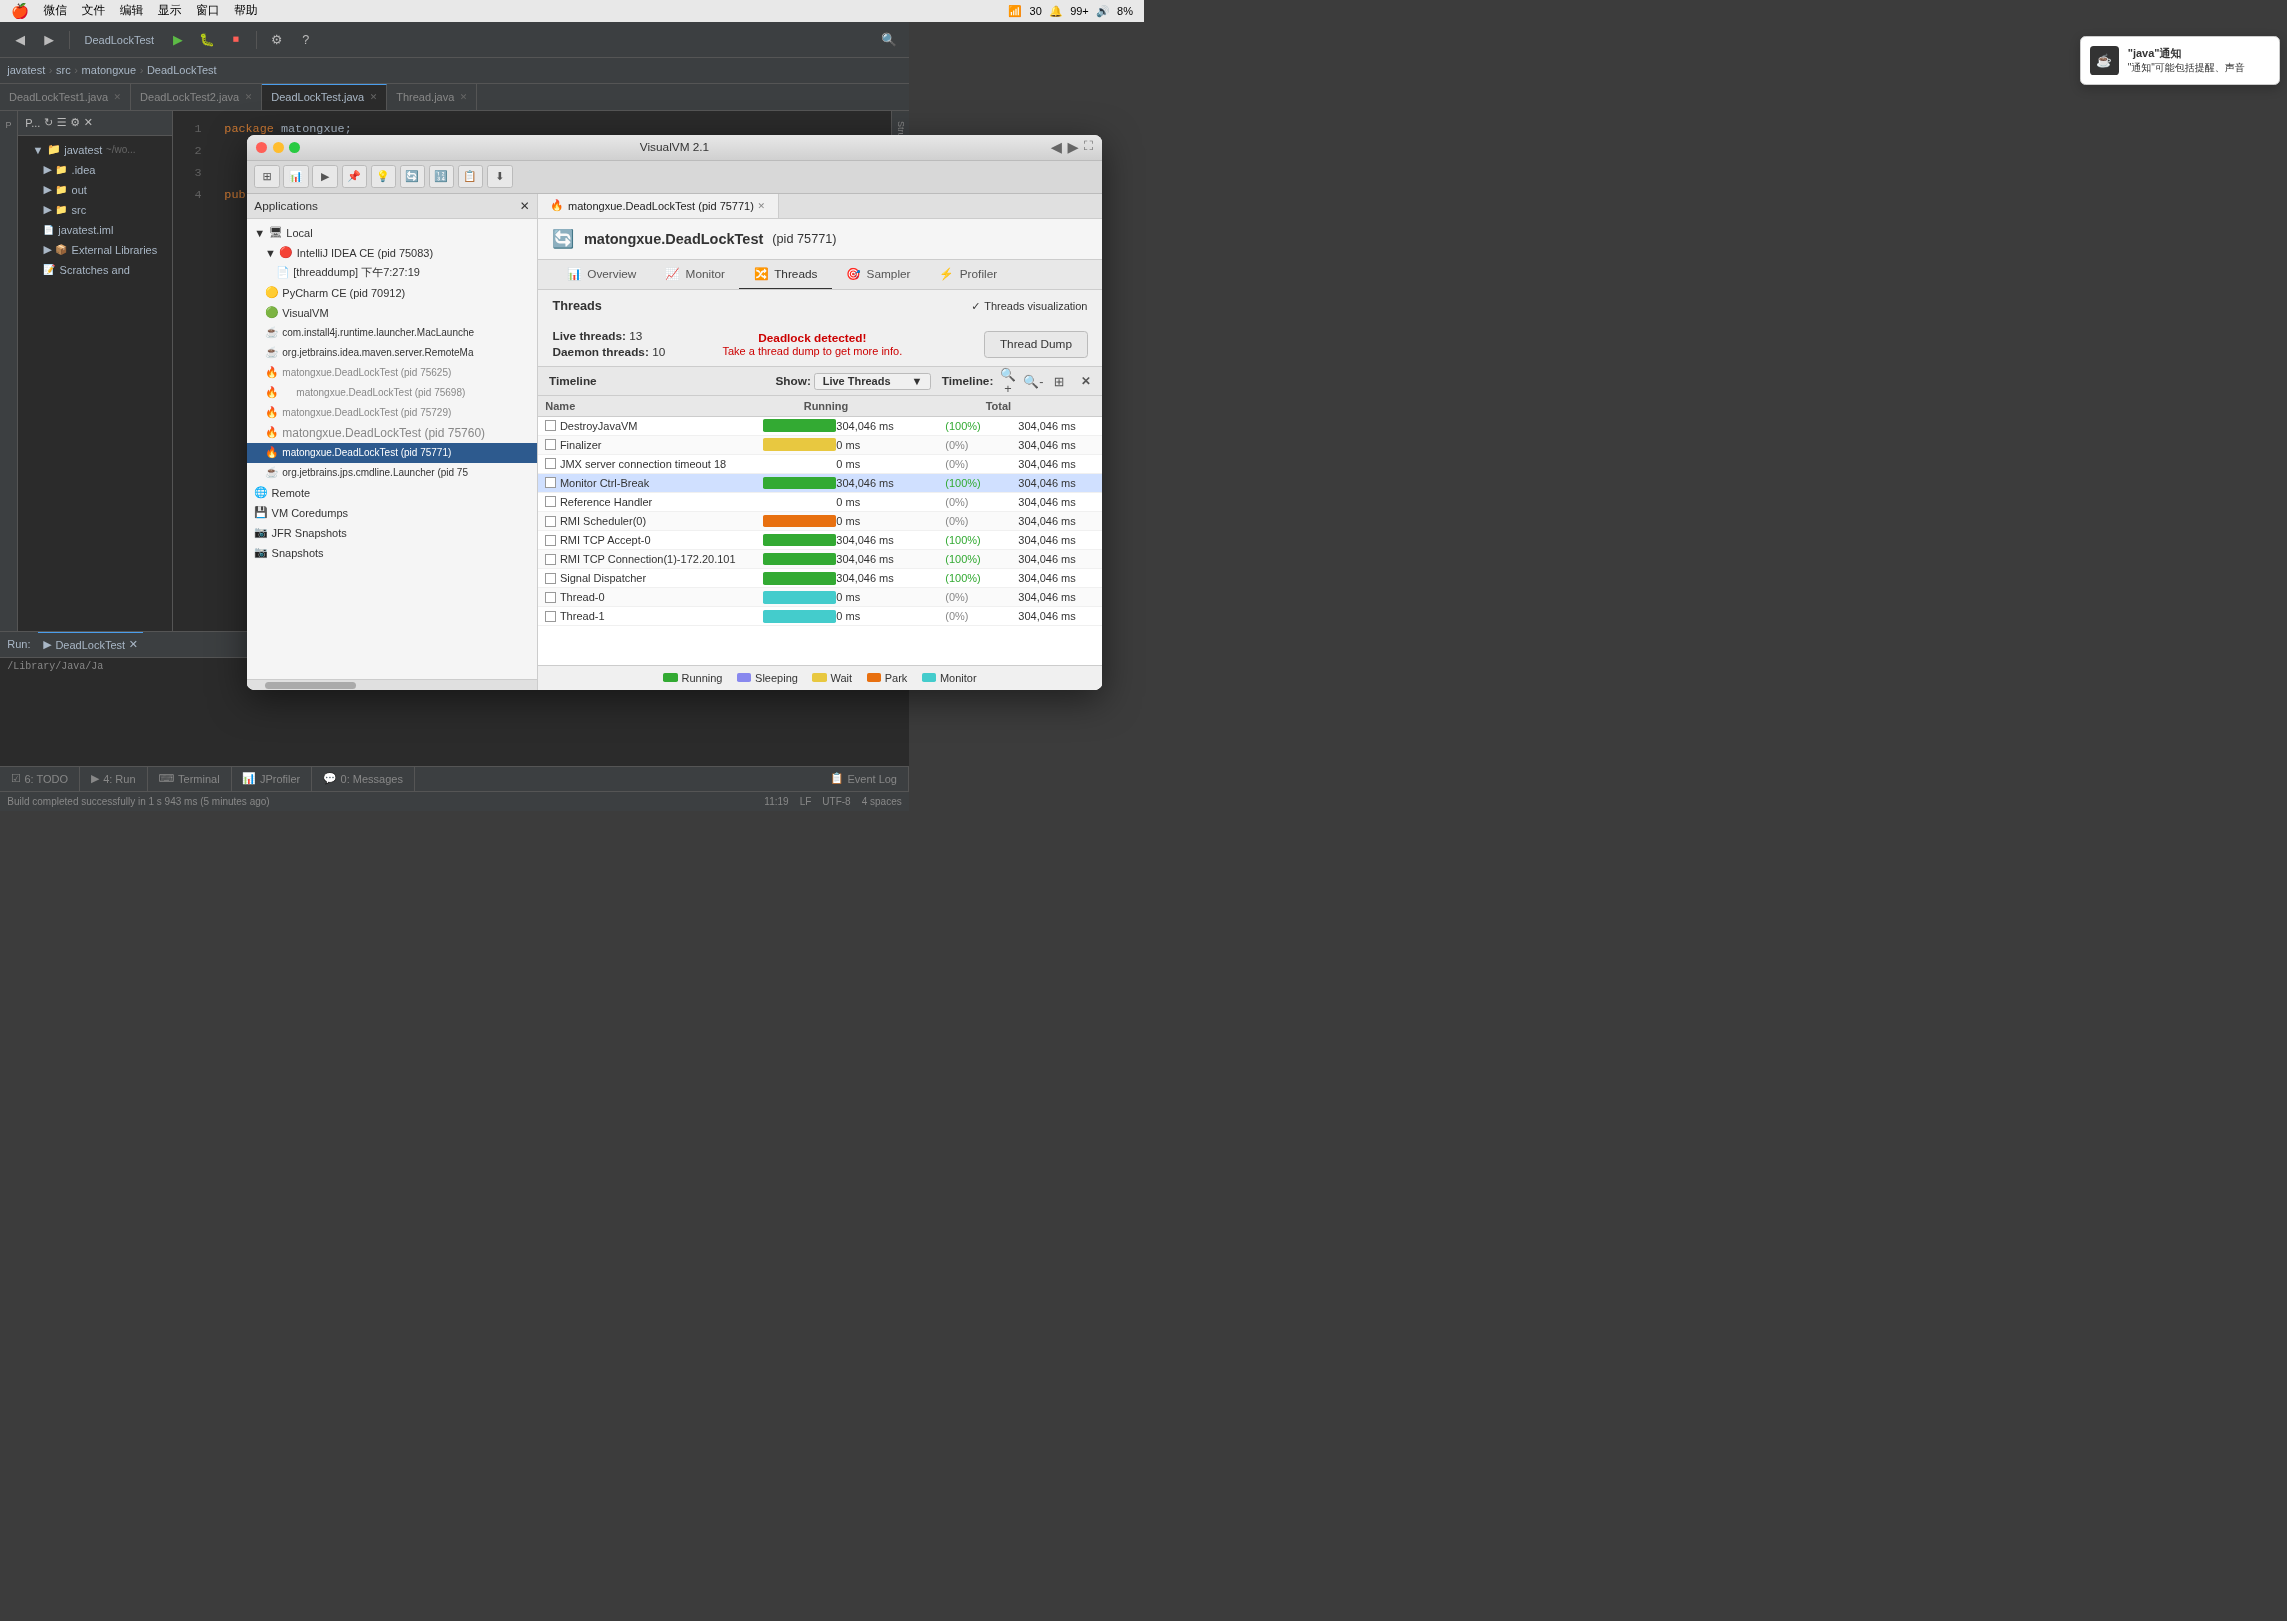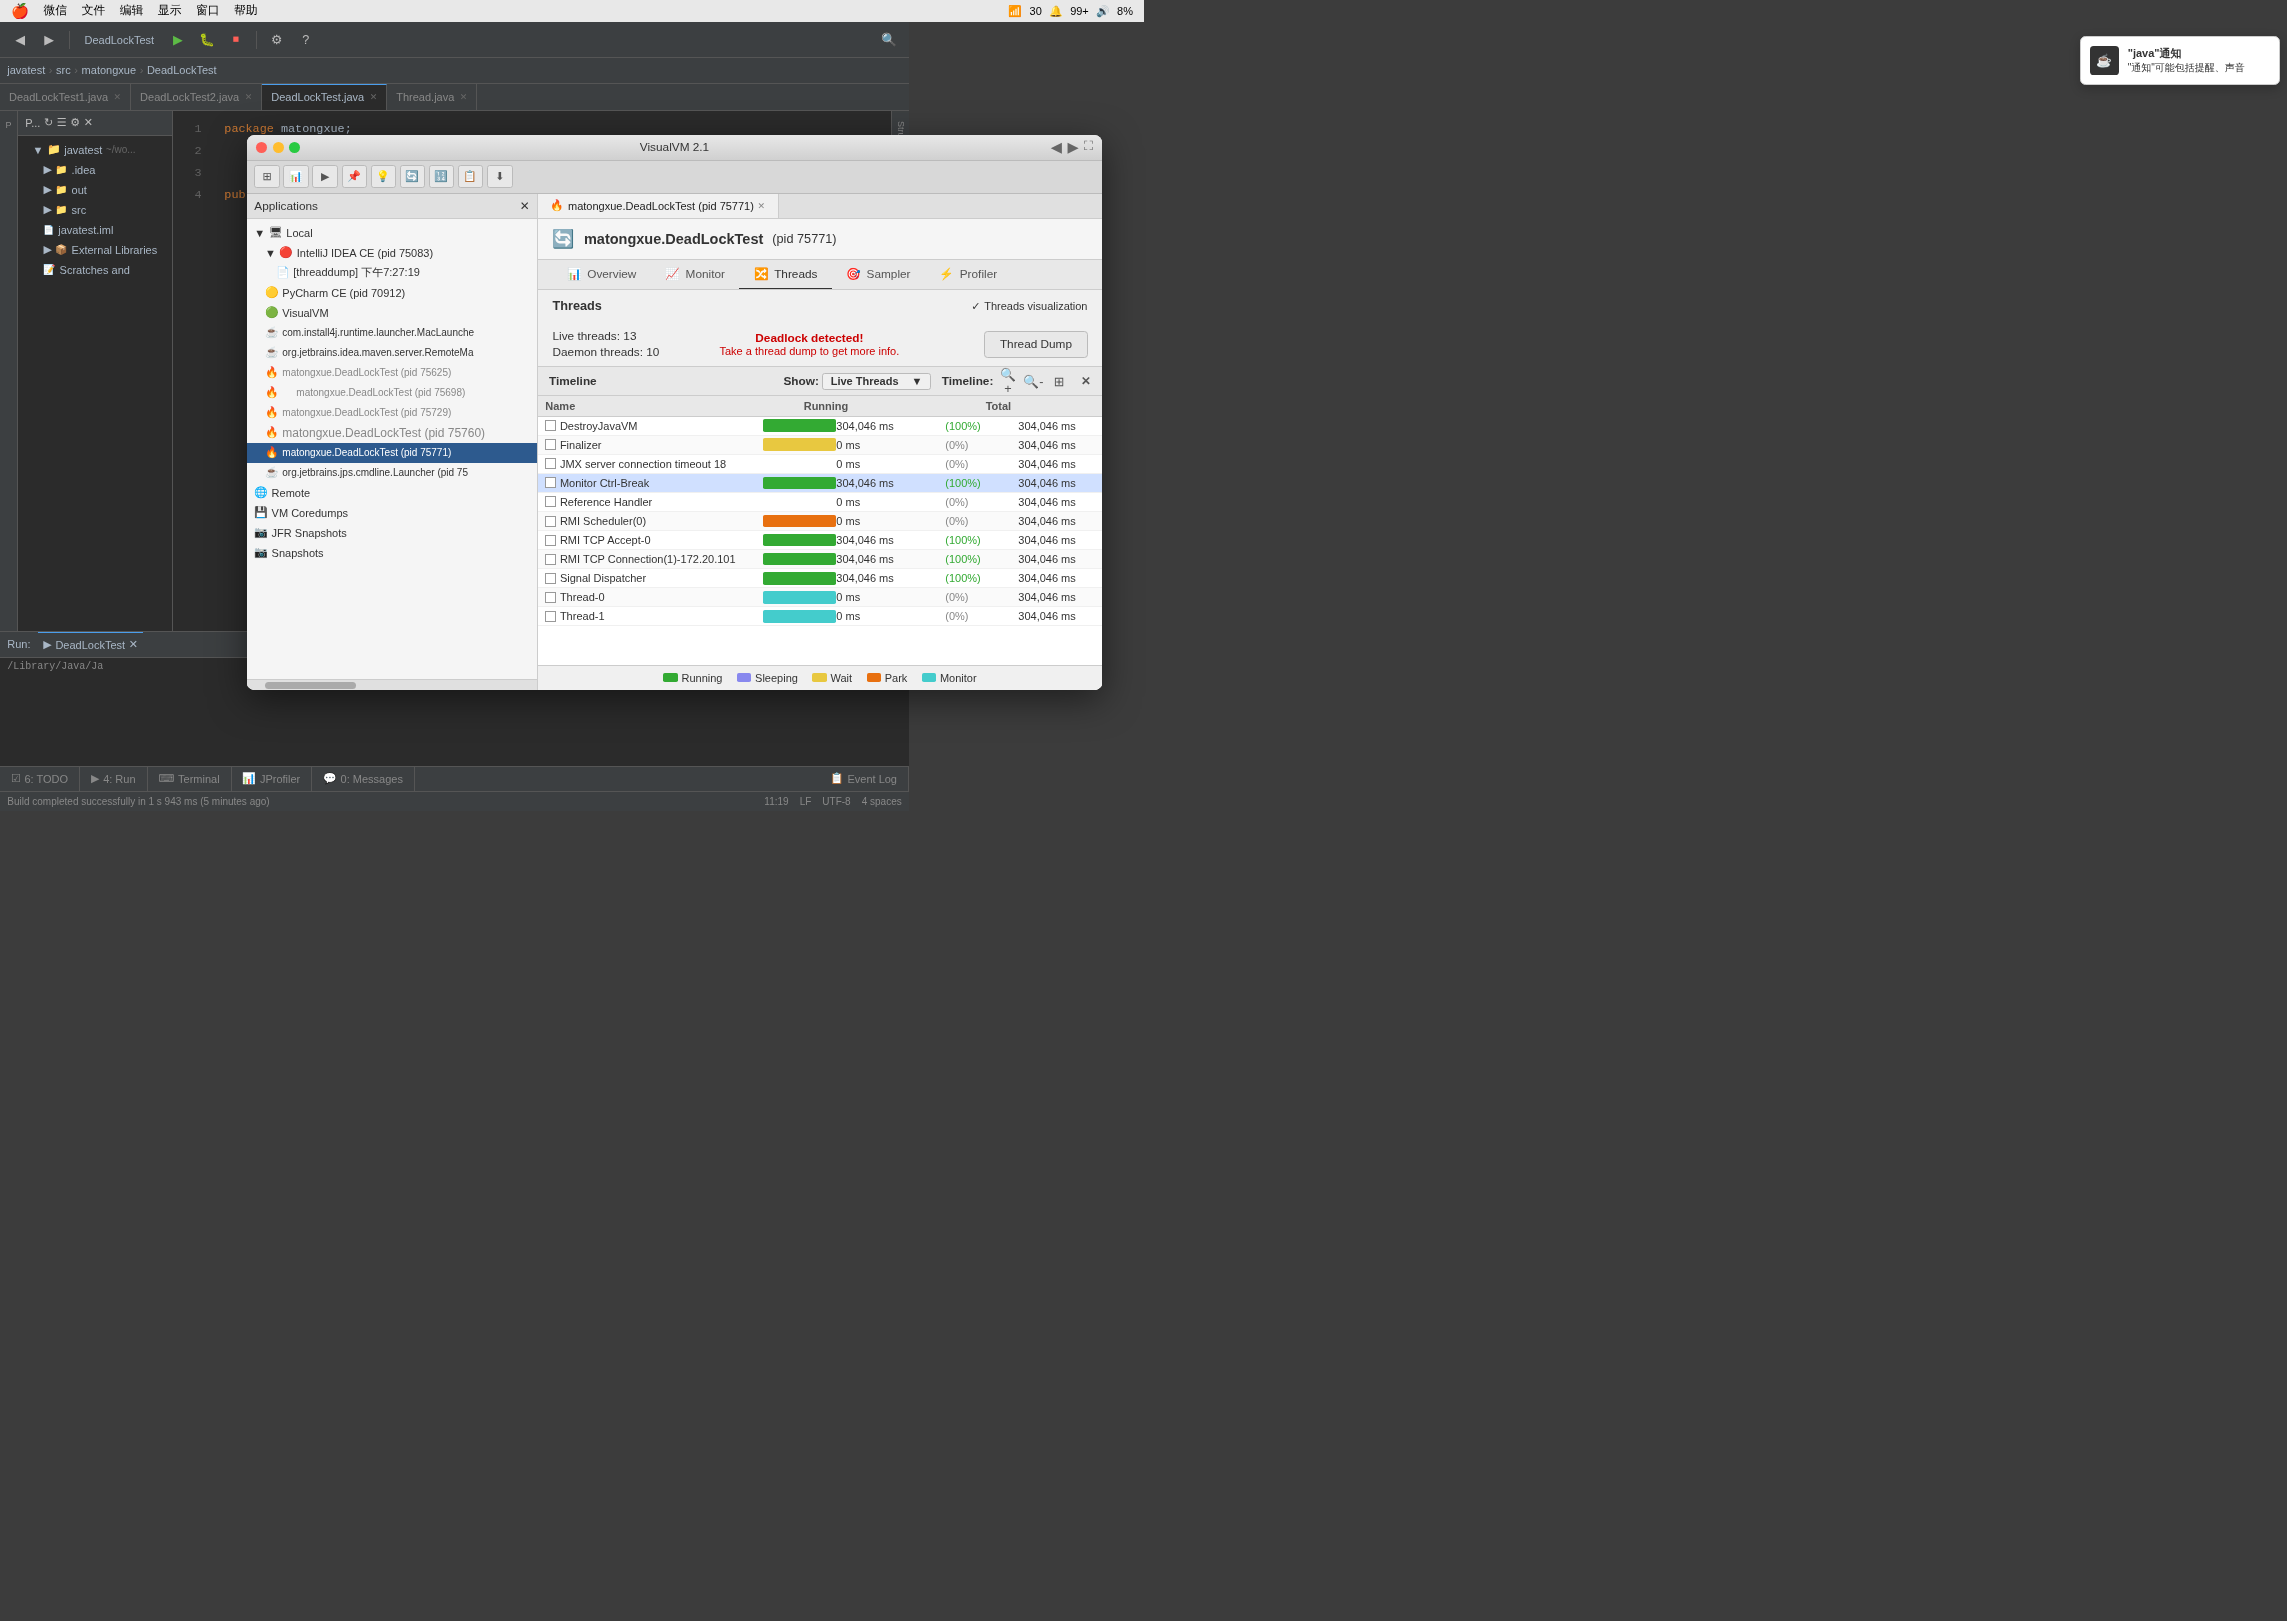--- a/index.html
+++ b/index.html
@@ -505,21 +505,21 @@
     
     .threads-stats {
       padding: 7.3px 14.5px;
       display: flex;
       align-items: center;
       justify-content: space-between;
       background: #f0f0f0;
     }
     .stats-left { display: flex; flex-direction: column; gap: 1.8px; }
     .stat-line { font-size: 11.8px; color: #333; }
-    .stat-bold { font-weight: normal; }
+    .stat-bold { font-weight: bold; }
     .deadlock-warning {
       text-align: center;
     }
     .deadlock-title { font-size: 11.8px; font-weight: bold; color: #cc0000; }
     .deadlock-msg { font-size: 11px; color: #cc0000; }
     .thread-dump-btn {
       padding: 5.5px 14.5px;
       background: #e8e8e8;
       border: 0.9px solid #bbb;
       border-radius: 3.6px;
@@ -558,21 +558,21 @@
     }
     .dropdown-btn {
       padding: 1.8px 7.3px;
       background: #f0f0f0;
       border: 0.9px solid #bbb;
       border-radius: 2.7px;
       font-size: 11px;
       cursor: pointer;
       display: flex;
       align-items: center;
-      gap: 13px;
+      gap: 21px;
     }
     .zoom-btns { display: flex; gap: 3.6px; }
     .zoom-btn {
       width: 22px; height: 20px;
       background: transparent;
       border: none;
       cursor: pointer;
       font-size: 12.7px;
       color: #555;
       display: flex; align-items: center; justify-content: center;

